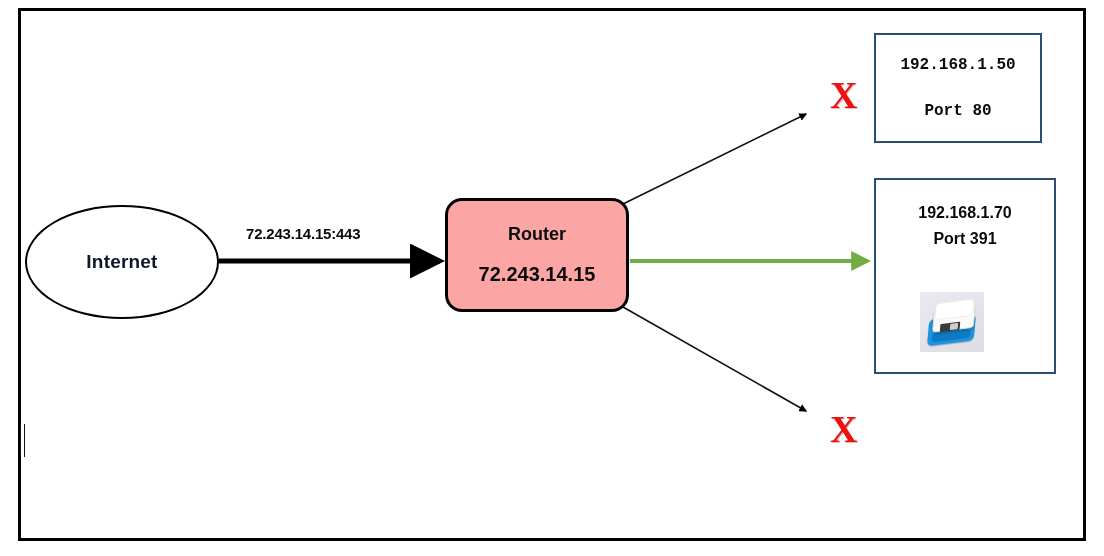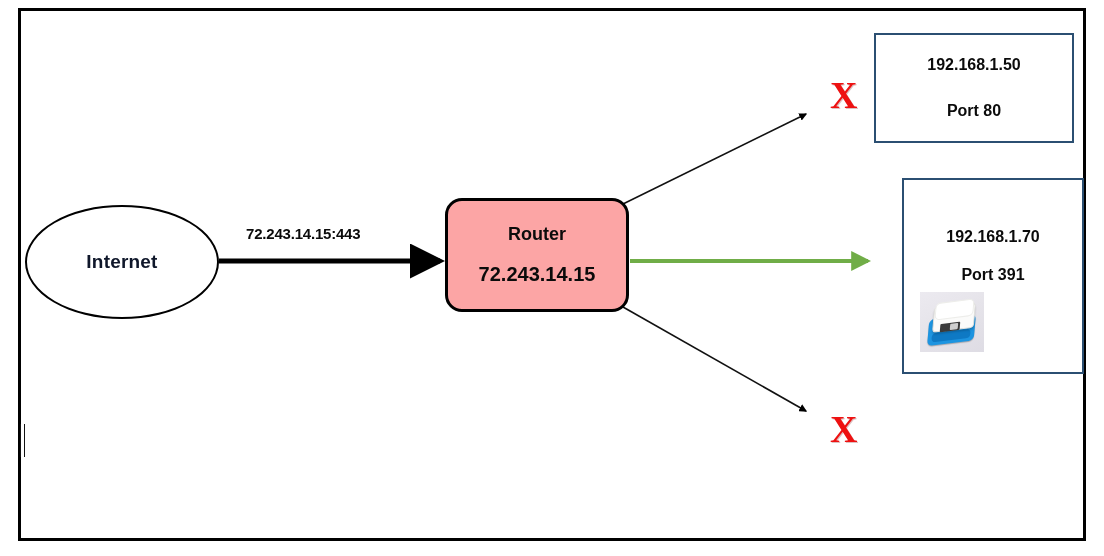--- a/index.html
+++ b/index.html
@@ -124,34 +124,34 @@
   .host-box .hport {
     font-size: 16px;
     font-weight: bold;
     color: #0b0b0b;
     white-space: nowrap;
   }
 
   #host-top {
     left: 874px;
     top: 33px;
-    width: 200px;
+    width: 168px;
     height: 110px;
     justify-content: center;
     gap: 28px;
+    font-family: Liberation Mono, monospace;
   }
   #host-mid {
     left: 874px;
     top: 178px;
     width: 182px;
     height: 196px;
     justify-content: flex-start;
-    padding-top: 48px;
-    gap: 20px;
-    margin-left: 28px;
+    padding-top: 24px;
+    gap: 8px;
   }
   #host-bot {
     left: 874px;
     top: 425px;
     width: 182px;
     height: 107px;
     justify-content: center;
     gap: 28px;
   }
 

